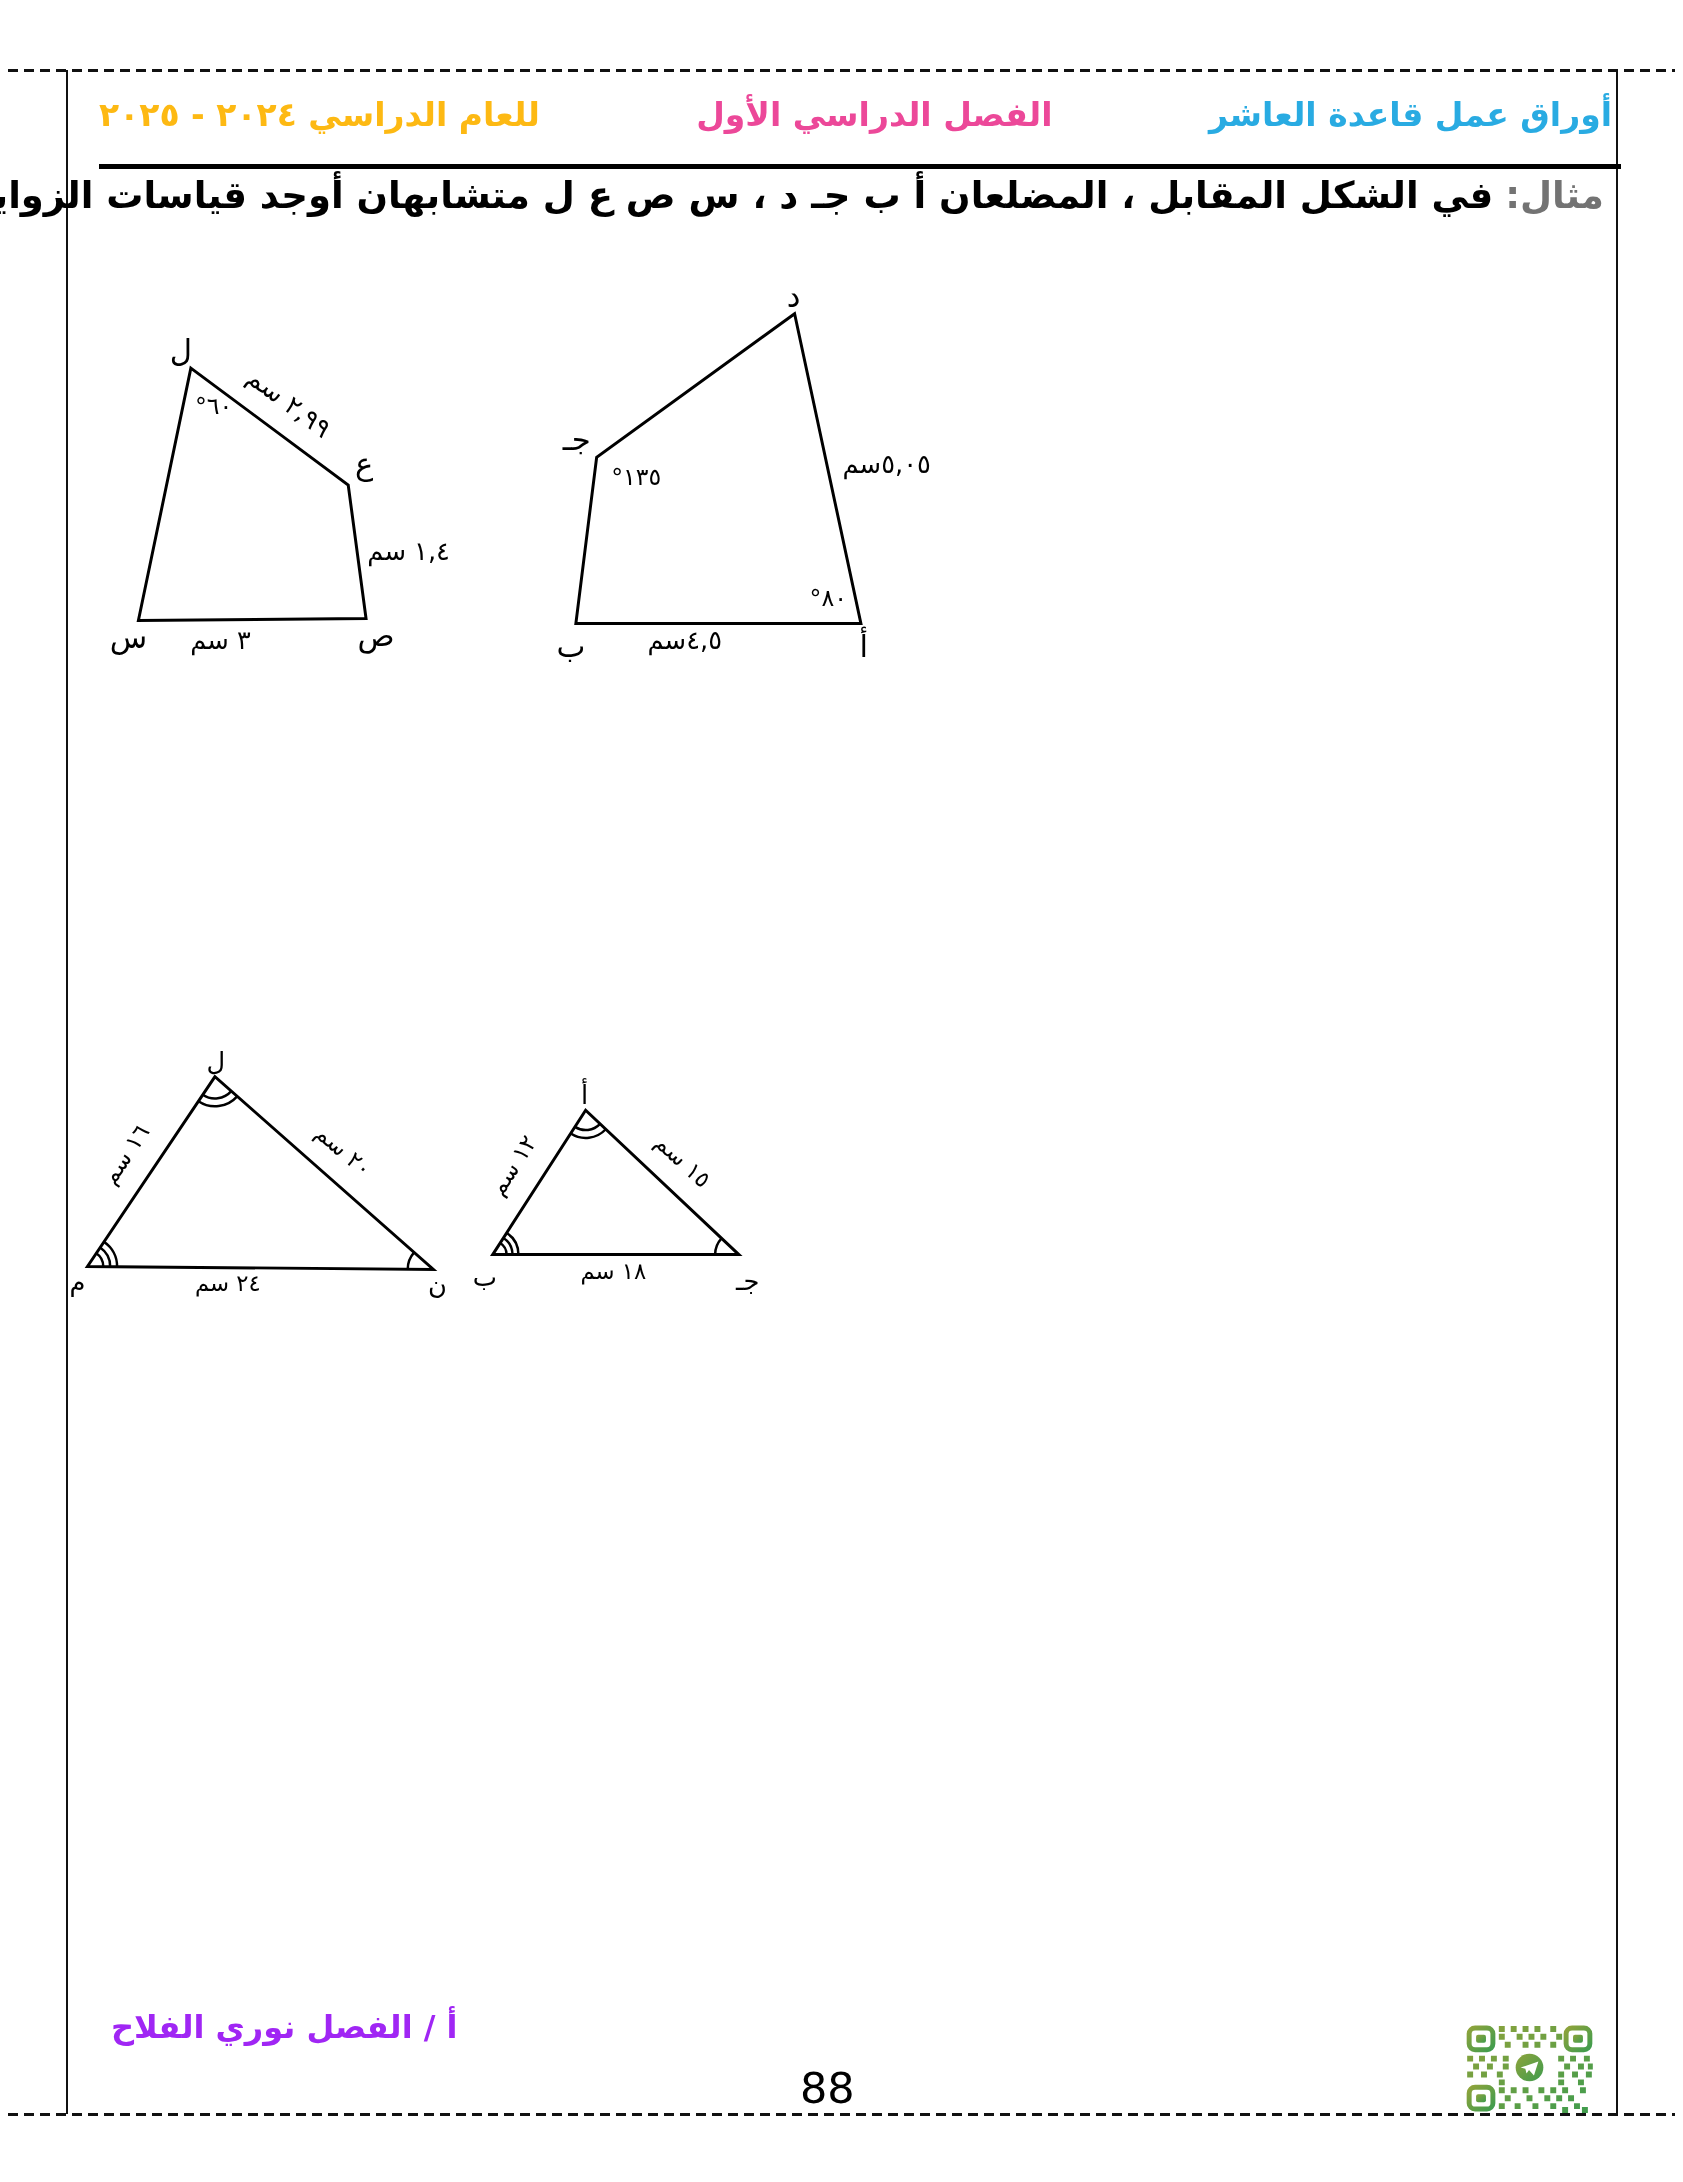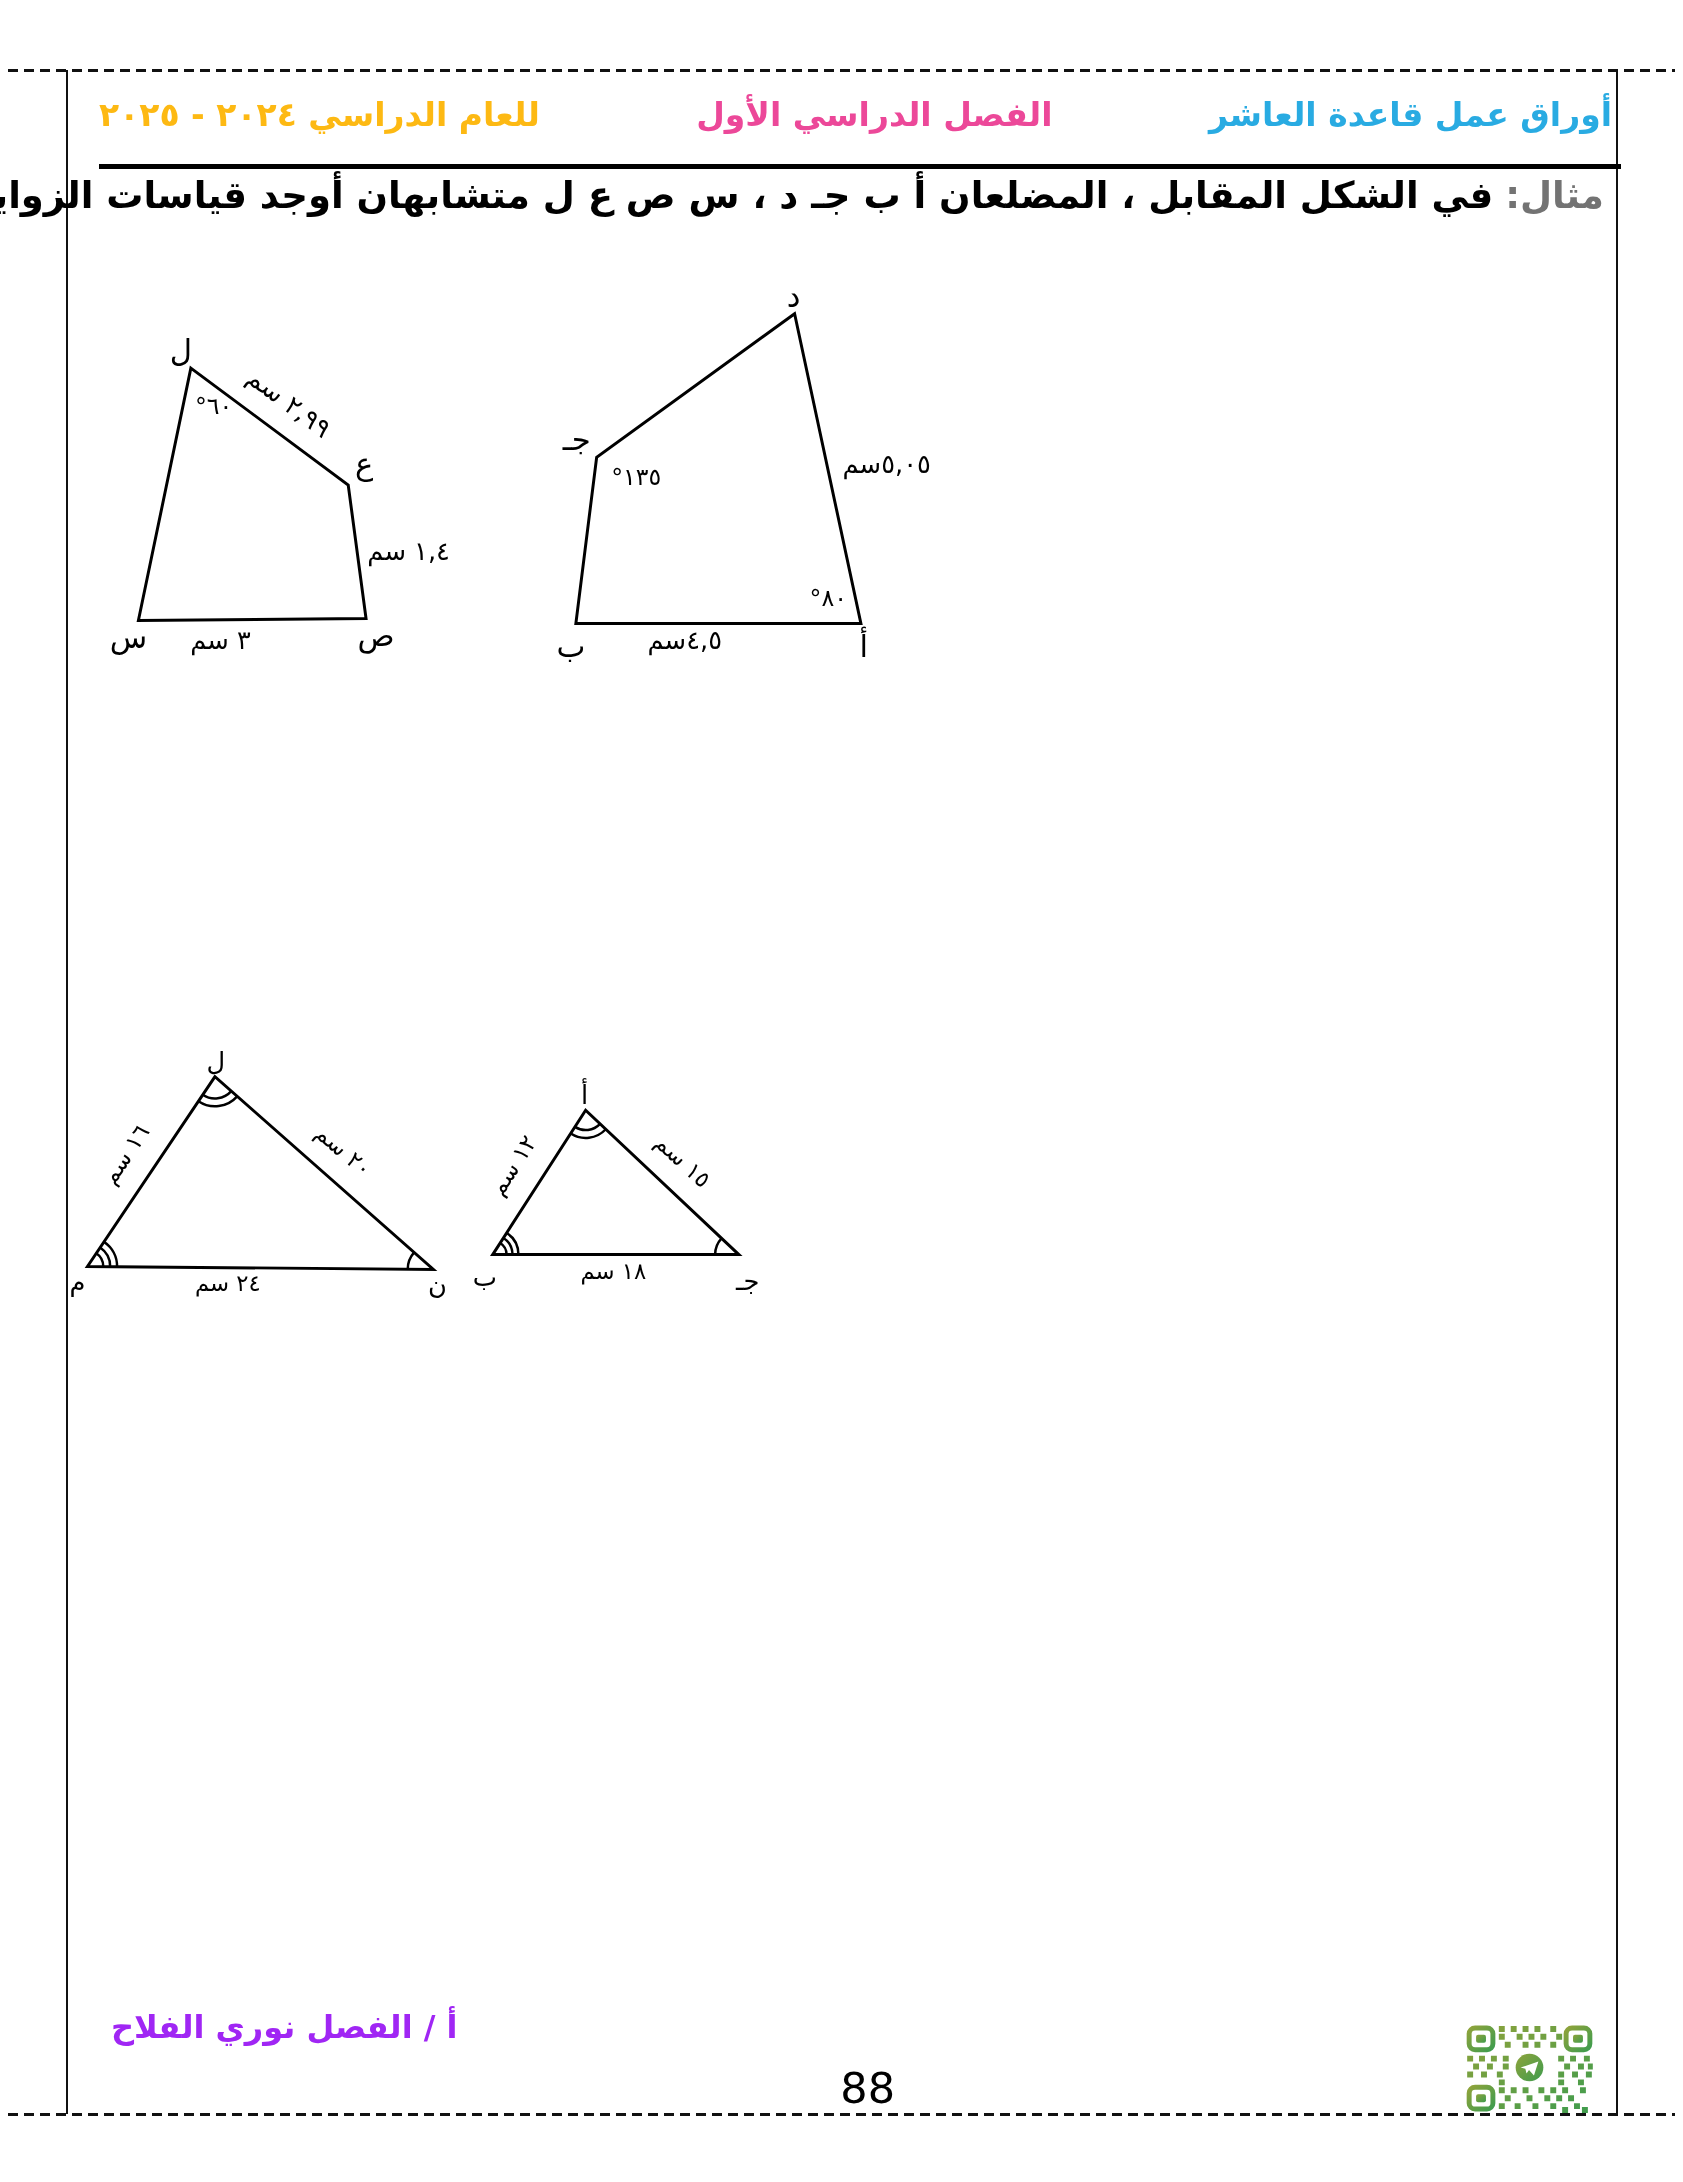--- a/index.html
+++ b/index.html
@@ -30,21 +30,21 @@
   .vtx  { font-size:31px; }
   .vtx2 { font-size:26px; }
   .lbl  { font-size:26px; }
   .lbl2 { font-size:23px; }
   .deg  { font-size:24px; }
   .ar { direction:rtl; unicode-bidi:embed; }
 
   .teacher { position:absolute; left:111px; top:2008px; font-size:32px;
     font-weight:bold; color:#A026F4; direction:rtl; }
   .pagenum { position:absolute; left:800px; top:2063px; width:95px;
-    text-align:right; font-size:43px; color:#000; }
+    text-align:left; font-size:43px; color:#000; }
   .qr { position:absolute; left:1463px; top:2022px; }
 </style>
 </head>
 <body>
 
 <div class="page">
 
   <div class="hdash" style="left:8px; top:69px; width:1667px;"></div>
   <div class="hdash" style="left:8px; top:2113px; width:1667px;"></div>
   <div class="vsolid" style="left:66px; top:70px; height:2044px;"></div>

